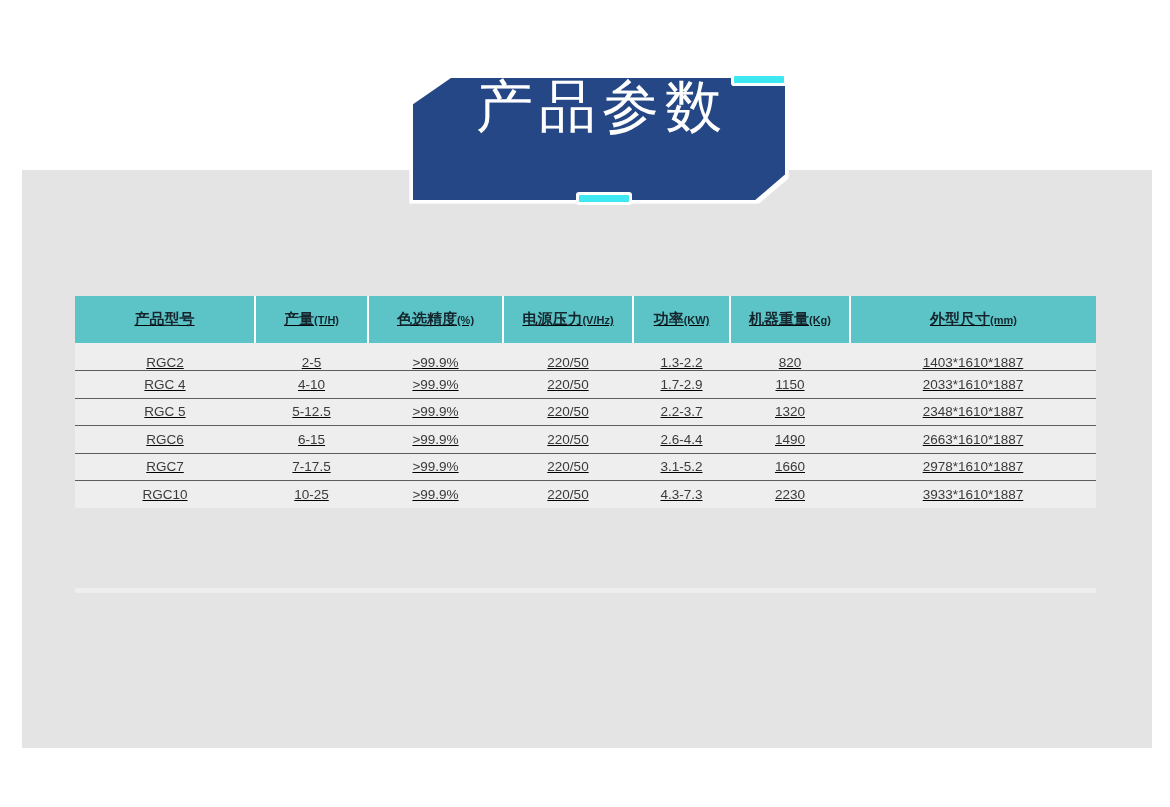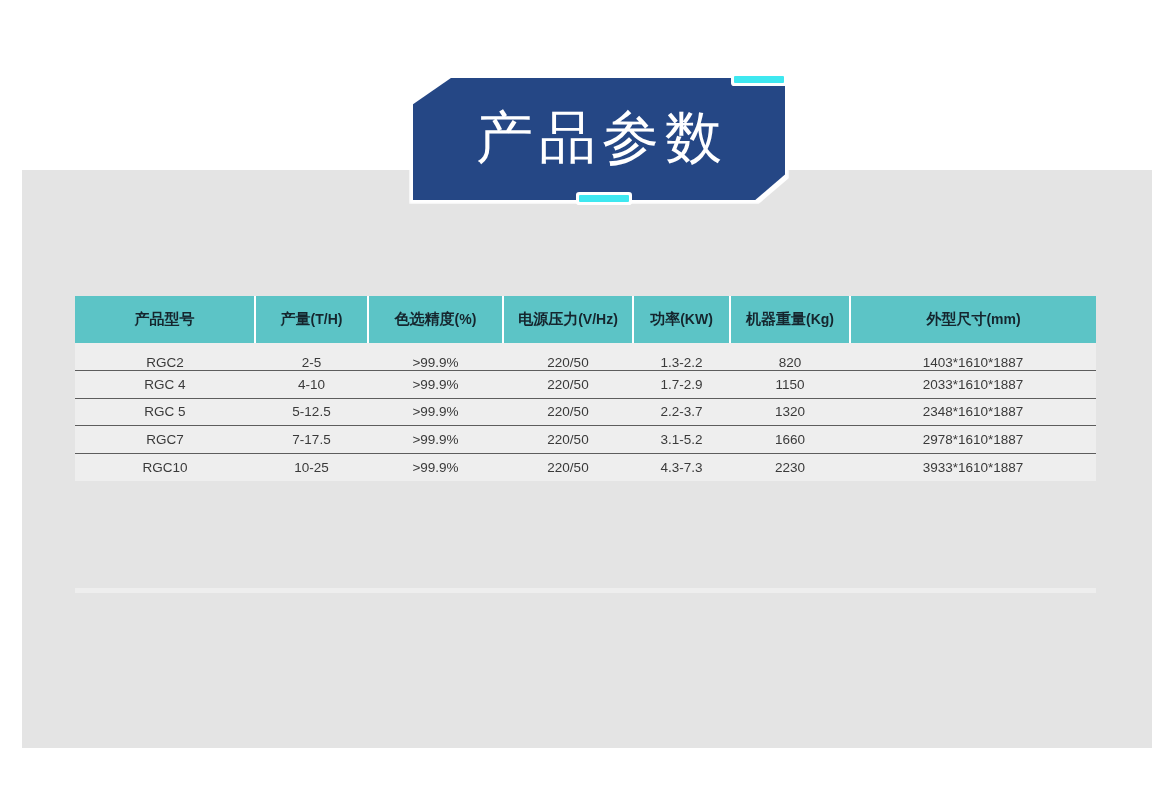--- a/index.html
+++ b/index.html
@@ -53,21 +53,21 @@
   .banner {
     position: absolute;
     left: 4px;
     top: 4px;
     width: 372px;
     height: 122px;
     background: #254785;
     -webkit-clip-path: polygon(10.2% 0%, 100% 0%, 100% 79%, 92% 100%, 0% 100%, 0% 21.5%);
     clip-path: polygon(10.2% 0%, 100% 0%, 100% 79%, 92% 100%, 0% 100%, 0% 21.5%);
     display: flex;
-    align-items: center;
+    align-items: flex-start;
     justify-content: center;
   }
 
   .banner-title {
     color: #ffffff;
     font-size: 57px;
     letter-spacing: 6px;
     line-height: 1;
     font-weight: 400;
     text-indent: 6px;
@@ -97,38 +97,39 @@
   }
 
   
   .spec-table {
     position: absolute;
     left: 75px;
     top: 296px;
     width: 1021px;
     border-collapse: collapse;
     table-layout: fixed;
+    text-decoration: underline;
   }
 
   .spec-table th {
     background: #5cc4c6;
     color: #15262e;
     font-size: 15px;
     font-weight: 700;
     height: 47px;
     text-align: center;
     vertical-align: middle;
     border-right: 2px solid #ffffff;
     padding: 0 2px;
     white-space: nowrap;
   }
   .spec-table th:last-child { border-right: none; }
 
   .spec-table th .unit {
-    font-size: 14px;
+    font-size: 11px;
     font-weight: 700;
   }
 
   .spec-table td {
     background: #eeeeee;
     color: #3a3a3a;
     font-size: 13.5px;
     height: 27.5px;
     text-align: center;
     vertical-align: middle;
@@ -211,20 +212,29 @@
         <tr>
           <td>RGC 5</td>
           <td>5-12.5</td>
           <td>&gt;99.9%</td>
           <td>220/50</td>
           <td>2.2-3.7</td>
           <td>1320</td>
           <td>2348*1610*1887</td>
         </tr>
         <tr>
+          <td>RGC6</td>
+          <td>6-15</td>
+          <td>&gt;99.9%</td>
+          <td>220/50</td>
+          <td>2.6-4.4</td>
+          <td>1490</td>
+          <td>2663*1610*1887</td>
+        </tr>
+        <tr>
           <td>RGC7</td>
           <td>7-17.5</td>
           <td>&gt;99.9%</td>
           <td>220/50</td>
           <td>3.1-5.2</td>
           <td>1660</td>
           <td>2978*1610*1887</td>
         </tr>
         <tr>
           <td>RGC10</td>

